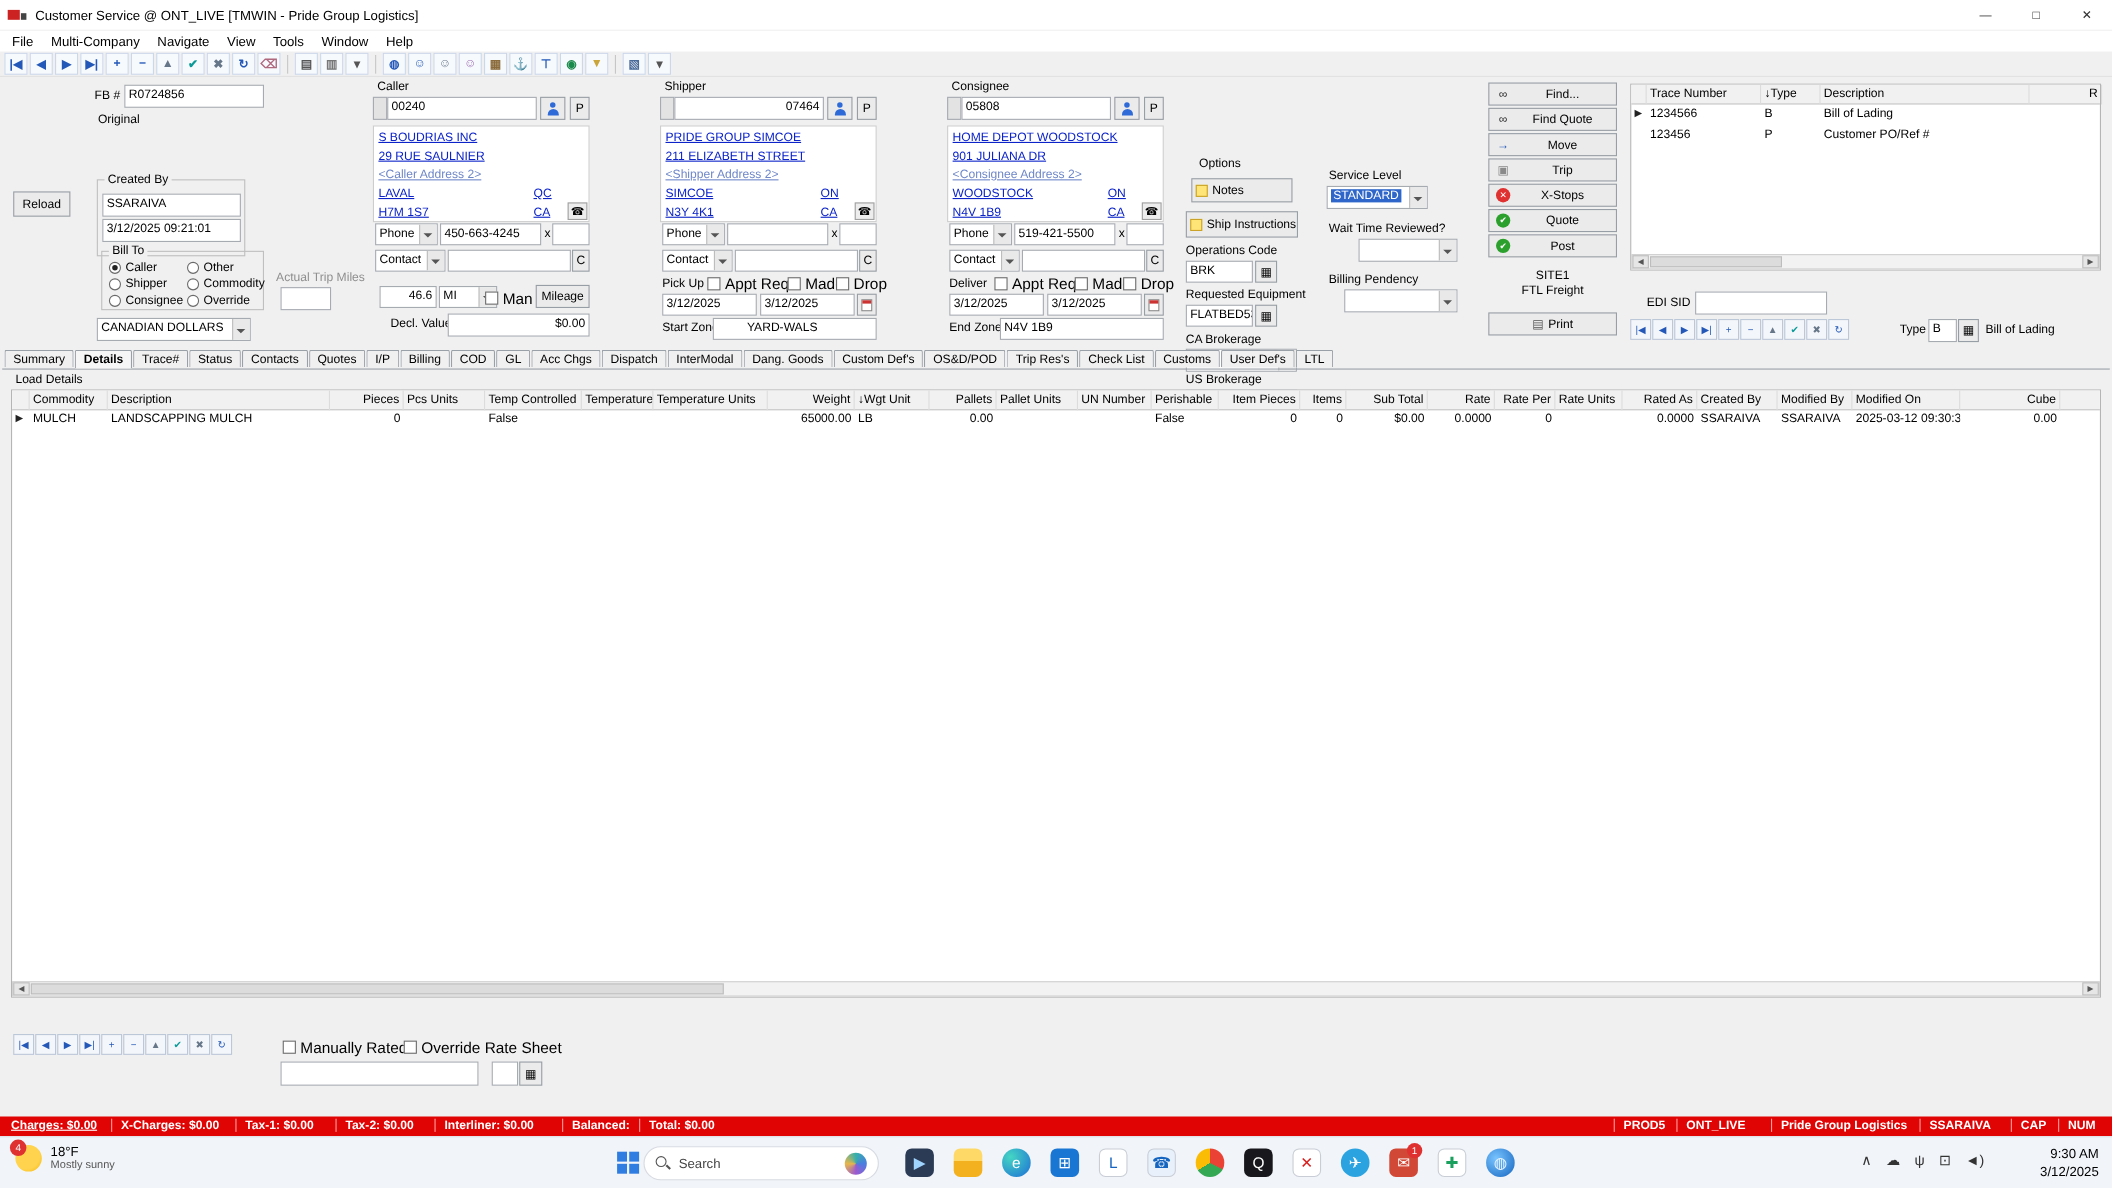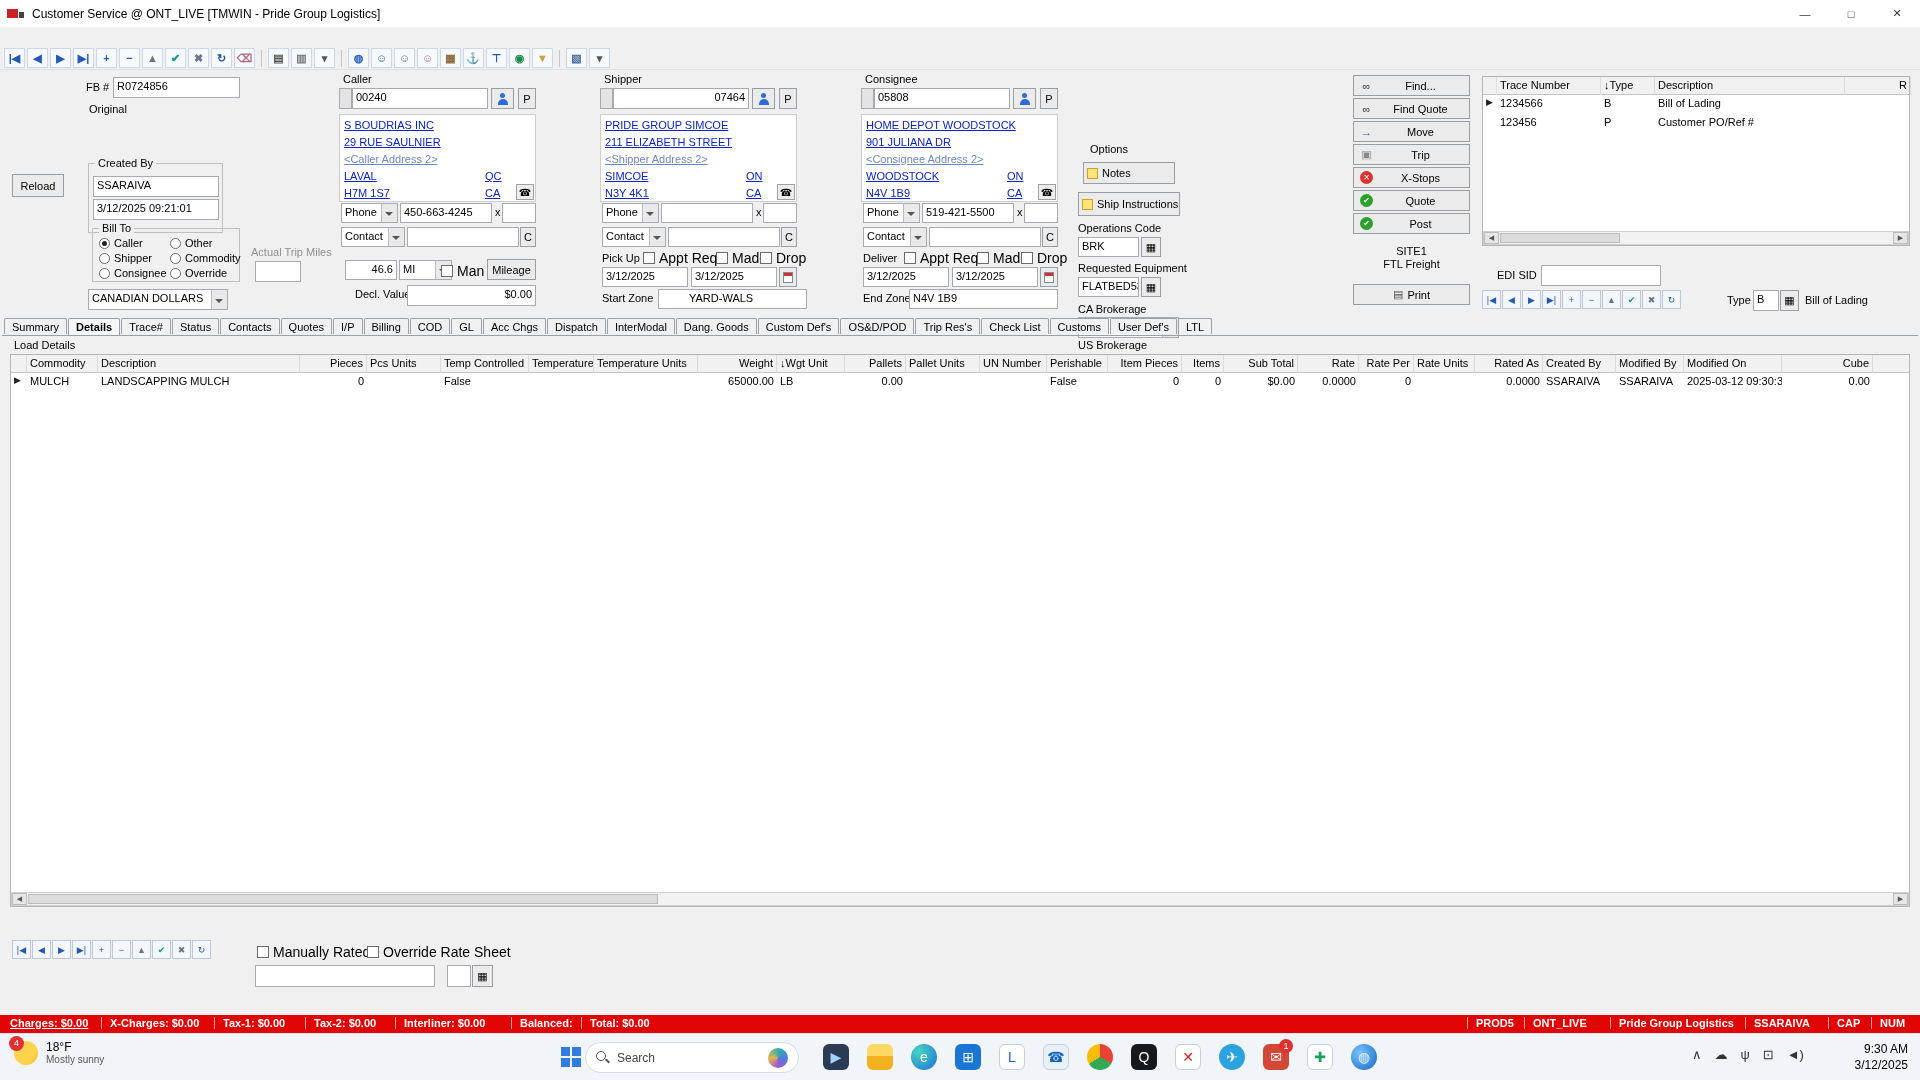--- a/index.html
+++ b/index.html
@@ -110,20 +110,29 @@
   <div class="titlebar">
     <span class="appicon"></span>
     <span class="wtitle">Customer Service @ ONT_LIVE [TMWIN - Pride Group Logistics]</span>
     <span class="wctrl">
       <span class="wbtn">—</span>
       <span class="wbtn">□</span>
       <span class="wbtn">✕</span>
     </span>
   </div>
 
+  <div class="menubar" id="menubar">
+      <span class="mitem">File</span>
+      <span class="mitem">Multi-Company</span>
+      <span class="mitem">Navigate</span>
+      <span class="mitem">View</span>
+      <span class="mitem">Tools</span>
+      <span class="mitem">Window</span>
+      <span class="mitem">Help</span>
+    </div>
   <div class="toolbar" id="toolbar">
       <button class="tbtn" style="color: rgb(36, 88, 184);">|◀</button>
       <button class="tbtn" style="color: rgb(36, 88, 184);">◀</button>
       <button class="tbtn" style="color: rgb(36, 88, 184);">▶</button>
       <button class="tbtn" style="color: rgb(36, 88, 184);">▶|</button>
       <button class="tbtn" style="color: rgb(36, 88, 184);">+</button>
       <button class="tbtn" style="color: rgb(36, 88, 184);">−</button>
       <button class="tbtn" style="color: rgb(103, 119, 138);">▲</button>
       <button class="tbtn" style="color: rgb(12, 154, 152);">✔</button>
       <button class="tbtn" style="color: rgb(103, 119, 138);">✖</button>
@@ -212,20 +221,28 @@
       <span class="fld" style="left:0;top:134px;width:61px;height:20px">FLATBED53</span>
       <button class="sbtn" style="left:63px;top:134px;width:20px;height:20px">
           <span>▦</span>
         </button>
       <span class="lbl" style="left:0;top:160px">CA Brokerage</span>
       <span class="cmb" style="left:0;top:174px;width:101px;height:21px"></span>
       <span class="lbl" style="left:0;top:196px">US Brokerage</span>
       <span class="cmb" style="left:0;top:211px;width:101px;height:21px"></span>
     </div>
 
+    <div class="a" style="left:1206px;top:84px;width:125px;height:150px">
+      <span class="lbl" style="left:2px;top:0">Service Level</span>
+      <span class="cmb" style="left:0;top:15px;width:92px;height:21px"><span class="hl" style="background: rgb(46, 102, 201);">STANDARD</span></span>
+      <span class="lbl" style="left:2px;top:48px">Wait Time Reviewed?</span>
+      <span class="cmb" style="left:29px;top:63px;width:90px;height:21px"></span>
+      <span class="lbl" style="left:2px;top:94px">Billing Pendency</span>
+      <span class="cmb" style="left:16px;top:109px;width:103px;height:21px"></span>
+    </div>
 
     <div class="a" id="actions" style="left:1353px;top:5px;width:117px">
         <button class="abtn">
           <span class="aic" style="color: rgb(51, 51, 51);">∞</span>
           <span class="albl">Find...</span>
         </button>
         <button class="abtn">
           <span class="aic" style="color: rgb(51, 51, 51);">∞</span>
           <span class="albl">Find Quote</span>
         </button>
@@ -364,21 +381,21 @@
         <span class="chk" style="left: 160px; top: 177px;">
           <span class="cbox"></span>
           <span>Drop</span>
         </span>
         <span class="fld" style="left: 2px; top: 194px; width: 86px; height: 20px;">3/12/2025</span>
         <span class="fld" style="left: 91px; top: 194px; width: 86px; height: 20px;">3/12/2025</span>
         <button class="sbtn" style="left: 179px; top: 194px; width: 18px; height: 20px;">
           <span class="cal-ic"></span>
         </button>
         <span class="lbl" style="left: 2px; top: 219px;">Start Zone</span>
-        <span class="fld" style="left: 58px; top: 216px; width: 149px; height: 20px; padding-left: 30px;">YARD-WALS</span>
+        <span class="fld" style="left: 48px; top: 216px; width: 149px; height: 20px; padding-left: 30px;">YARD-WALS</span>
       </div>
       <div class="panel" style="left: 861px; top: 3px;">
         <span class="lbl" style="left: 4px; top: 0px;">Consignee</span>
         <span class="prebox" style="left: 0px; top: 15px; width: 13px; height: 21px;"></span>
         <span class="fld" style="left: 13px; top: 15px; width: 136px; height: 21px;">05808</span>
         <button class="sbtn" style="left: 152px; top: 15px; width: 23px; height: 21px;">
           <span class="person-ic"></span>
         </button>
         <button class="sbtn" style="left: 179px; top: 15px; width: 18px; height: 21px;">P</button>
         <div class="infobox" style="left: 0px; top: 41px; width: 197px; height: 88px;">

